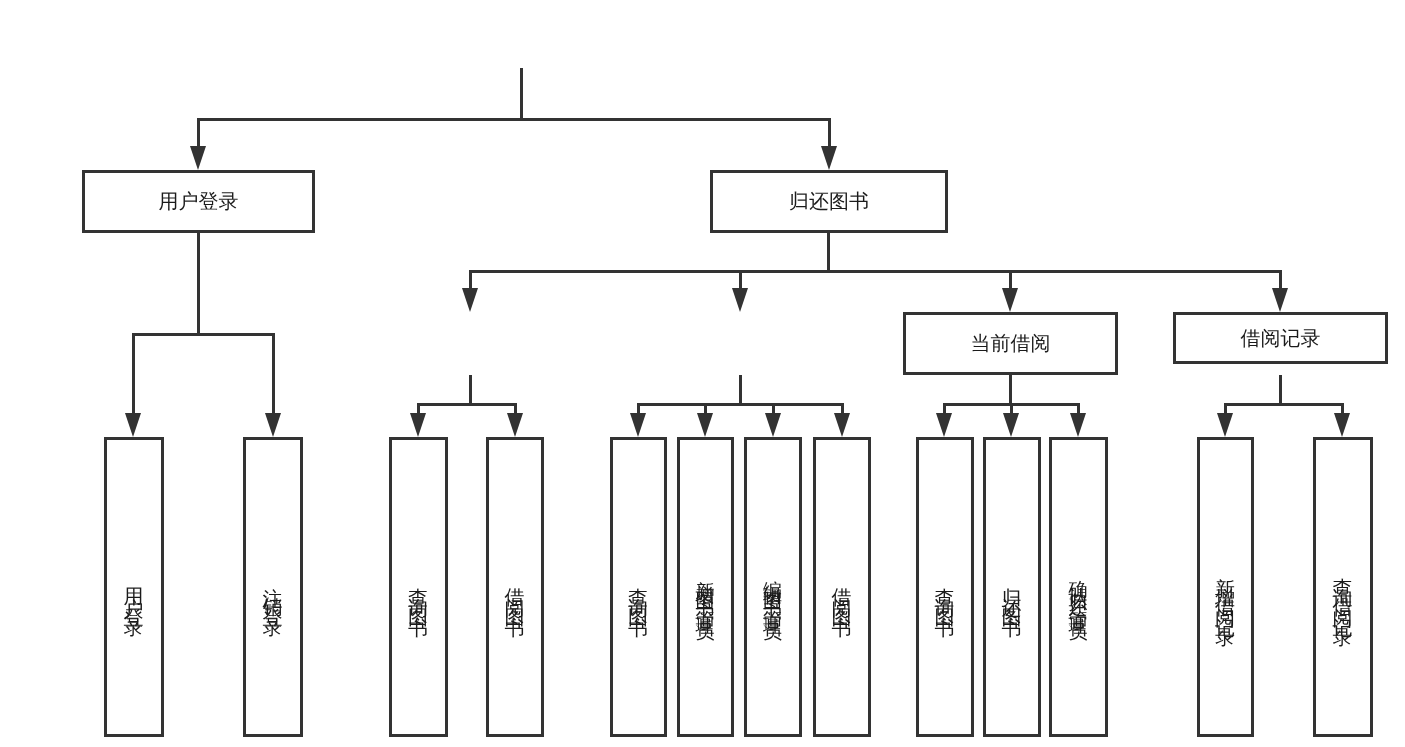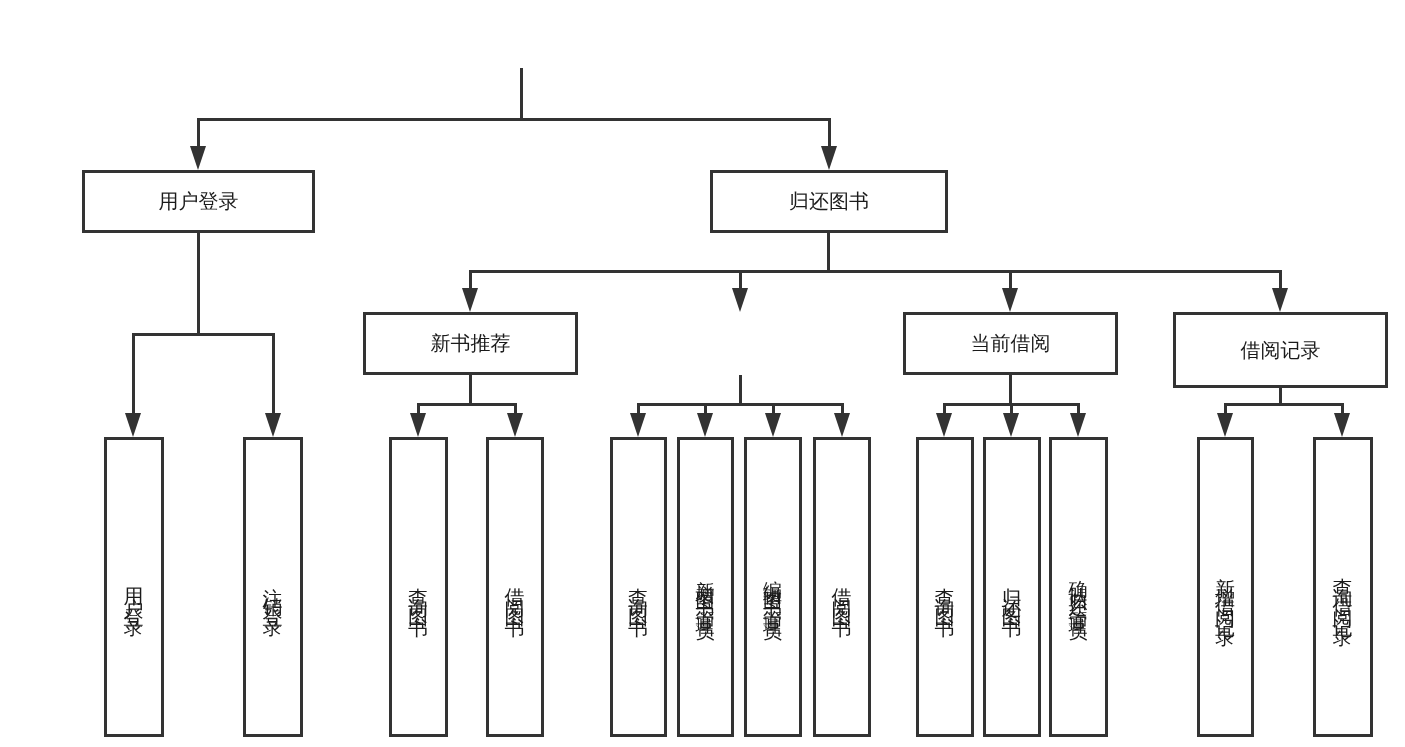--- a/index.html
+++ b/index.html
@@ -62,27 +62,24 @@
 <div class="canvas">
 
 
   <div class="box" style="left:82px; top:170px; width:233px; height:63px;">
     <span>用户登录</span>
   </div>
   <div class="box" style="left:710px; top:170px; width:238px; height:63px;">
     <span>归还图书</span>
   </div>
 
-  <div class="box" style="left:363px; top:312px; width:215px; height:63px;">
-    <span>新书推荐</span>
-  </div>
   <div class="box" style="left:903px; top:312px; width:215px; height:63px;text-align:center;">
     <span>当前借阅</span>
   </div>
-  <div class="box" style="left:1173px; top:312px; width:215px; height:76px;justify-content:center;">
+  <div class="box" style="left:1173px; top:312px; width:215px; height:52px;justify-content:center;">
     <span>借阅记录</span>
   </div>
 
   <div class="box vbox" style="left:104px; top:437px; width:60px; height:300px;">
     <span class="vlabel">用户登录</span>
   </div>
   <div class="box vbox" style="left:243px; top:437px; width:60px; height:300px;">
     <span class="vlabel">注销登录</span>
   </div>
 

